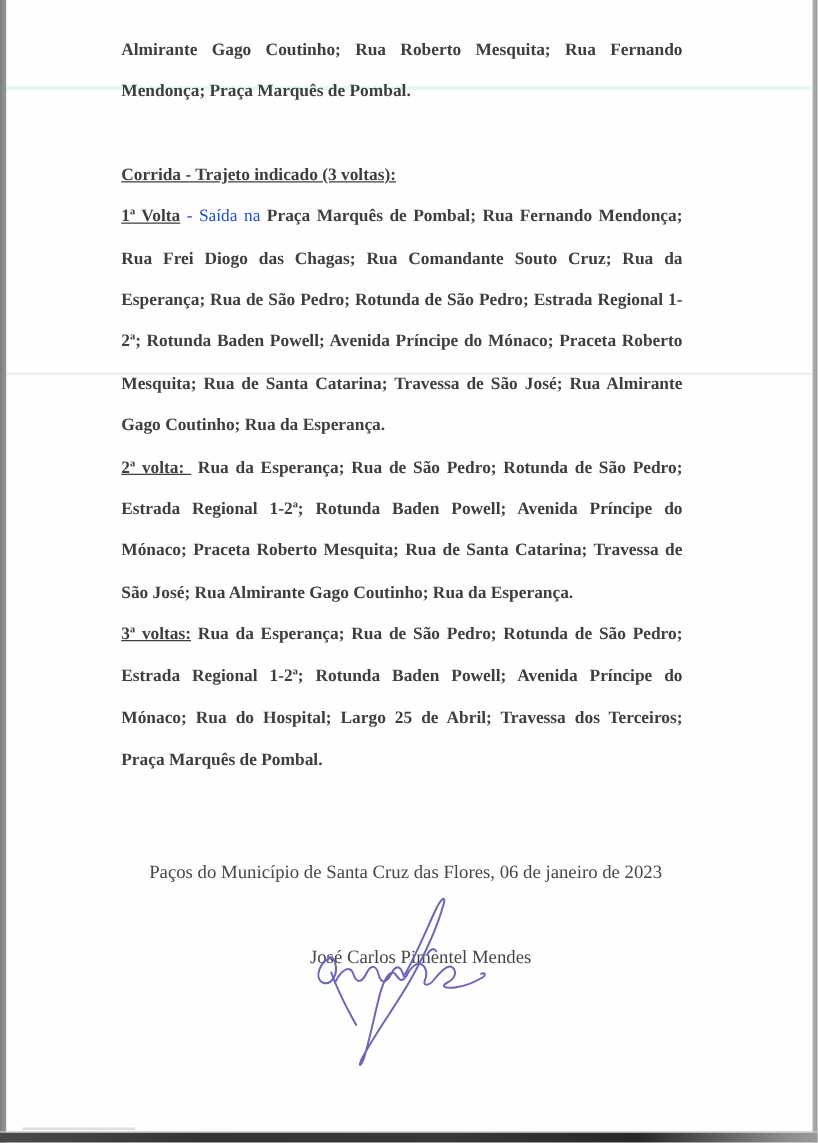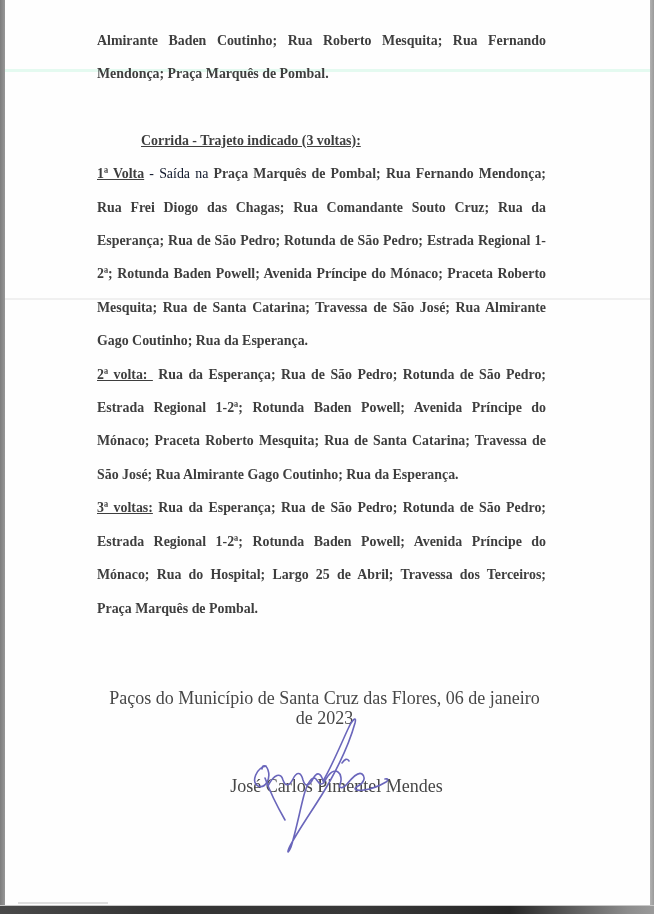--- a/index.html
+++ b/index.html
@@ -30,49 +30,49 @@
               background: rgba(190,190,190,0.5); }
 
   
   .content {
     position: absolute; left: 97px; top: 24px; width: 449px;
     color: #3e3e3e;
     font-size: 13.9px; font-weight: bold; line-height: 33.4px;
     text-align: justify;
   }
   .content p { margin: 0; }
-  .content p.heading { margin-top: 33px; margin-left: 44px; }
+  .content p.heading { margin-top: 33px; }
   .u { text-decoration: underline; }
-  .light { font-weight: normal; color: #0f172a; }
+  .light { font-weight: normal; color: #1d4ed8; }
 
   
   .footer {
     position: absolute; left: 97px; top: 688px; width: 449px;
     text-align: center; color: #474747;
-    font-size: 18px; font-weight: normal; line-height: 20px;
+    font-size: 15px; font-weight: normal; line-height: 20px;
   }
   .footer p { margin: 0; }
   .footer .place-date { position: relative; left: 3px; }
   .footer .title { margin-top: 13px; position: relative; left: 22px; }
   .footer .name  { margin-top: 48px; position: relative; left: 15px; }
 
   
   .sig-layer { position: absolute; inset: 0; pointer-events: none; }
   .sig-layer g { stroke: #6a66bb; }
 </style>
 </head>
 <body>
 
 <div class="sheet">
 
   <div class="streak-1"></div>
   <div class="streak-2"></div>
 
   <div class="content">
-    <p><span>Almirante Baden Coutinho; Rua Roberto Mesquita; Rua Fernando Mendonça; Praça Marquês de Pombal.</span></p>
+    <p><span>Almirante Gago Coutinho; Rua Roberto Mesquita; Rua Fernando Mendonça; Praça Marquês de Pombal.</span></p>
 
     <p class="heading"><span class="u">Corrida - Trajeto indicado (3 voltas):</span></p>
 
     <p><span class="u">1ª Volta</span><span class="light"> - Saída na </span><span>Praça Marquês de Pombal; Rua Fernando Mendonça; Rua Frei Diogo das Chagas; Rua Comandante Souto Cruz; Rua da Esperança; Rua de São Pedro; Rotunda de São Pedro; Estrada Regional 1-2ª; Rotunda Baden Powell; Avenida Príncipe do Mónaco; Praceta Roberto Mesquita; Rua de Santa Catarina; Travessa de São José; Rua Almirante Gago Coutinho; Rua da Esperança.</span></p>
 
     <p><span class="u">2ª volta:&nbsp;</span><span>&nbsp;</span><span>Rua da Esperança; Rua de São Pedro; Rotunda de São Pedro; Estrada Regional 1-2ª; Rotunda Baden Powell; Avenida Príncipe do Mónaco; Praceta Roberto Mesquita; Rua de Santa Catarina; Travessa de São José; Rua Almirante Gago Coutinho; Rua da Esperança.</span></p>
 
     <p><span class="u">3ª voltas:</span><span> </span><span>Rua da Esperança; Rua de São Pedro; Rotunda de São Pedro; Estrada Regional 1-2ª; Rotunda Baden Powell; Avenida Príncipe do Mónaco; Rua do Hospital; Largo 25 de Abril; Travessa dos Terceiros; Praça Marquês de Pombal.</span></p>
   </div>
 

